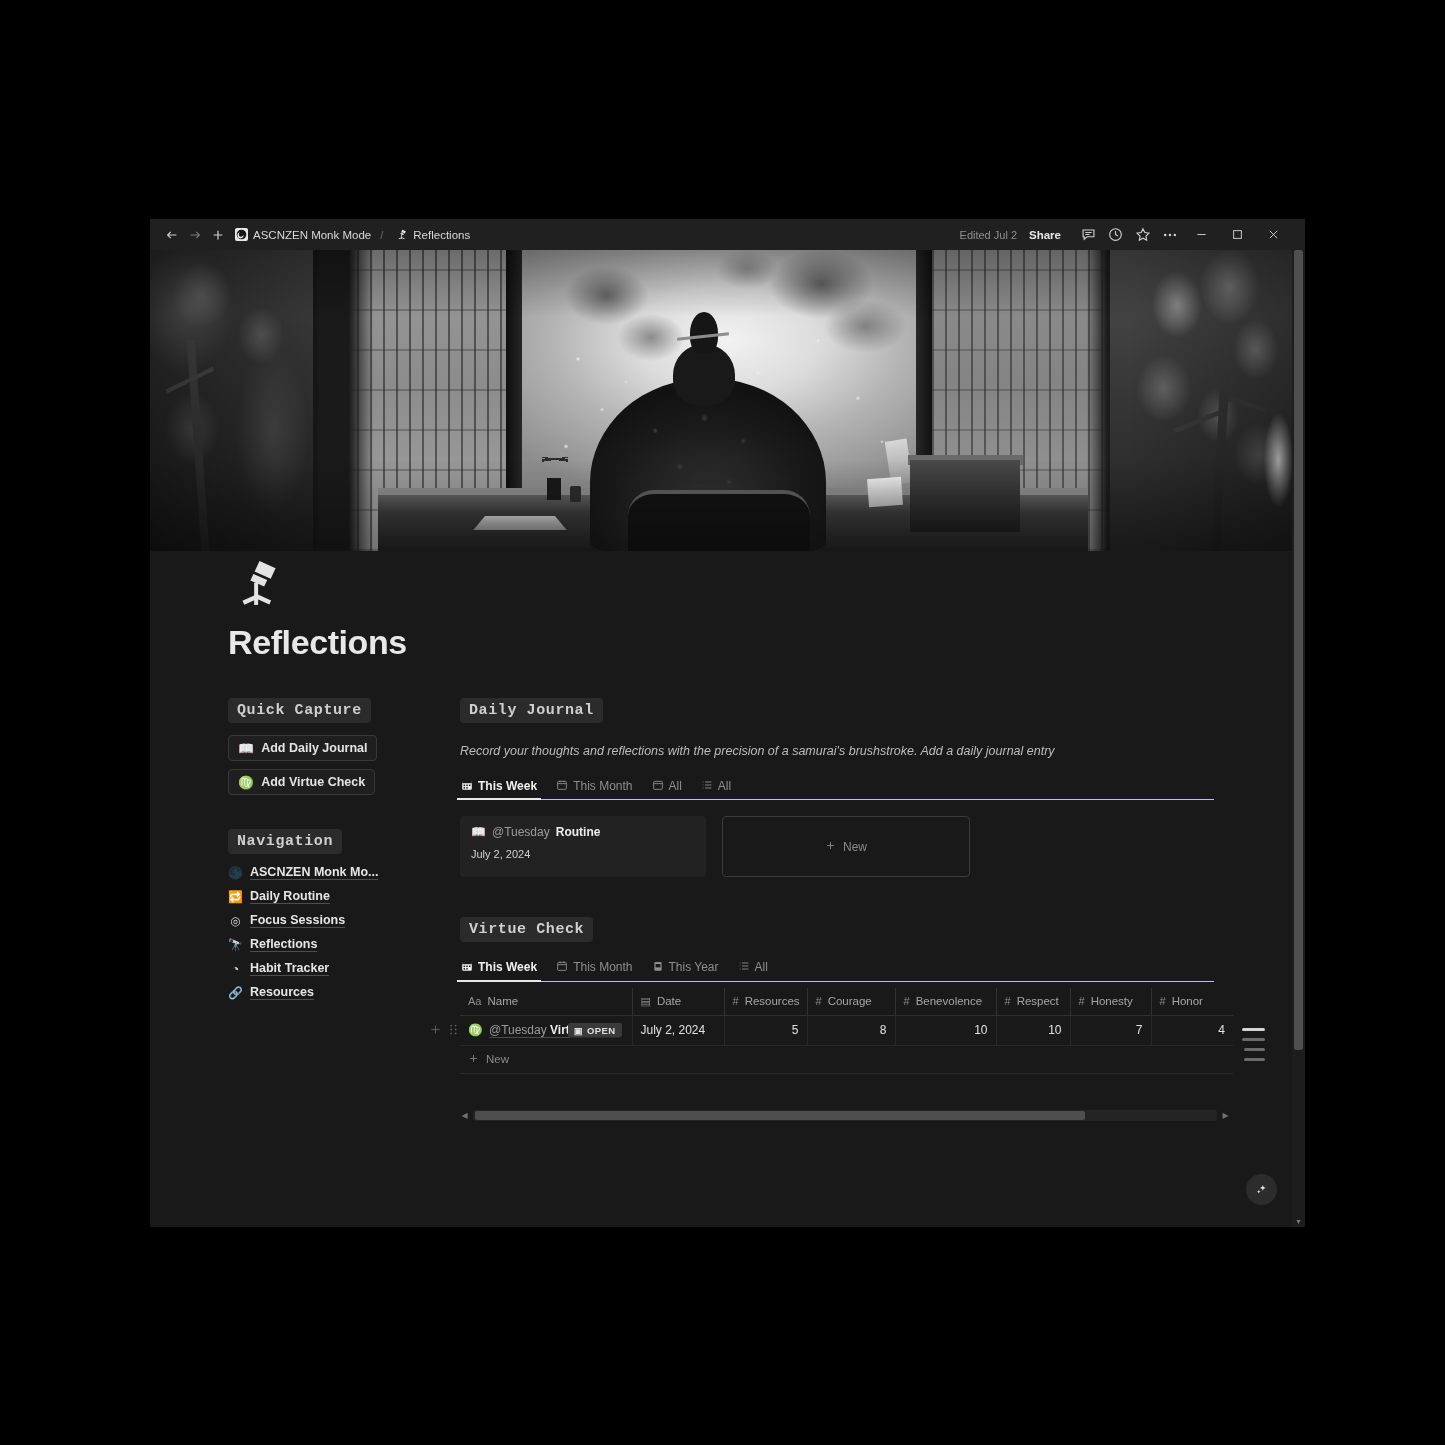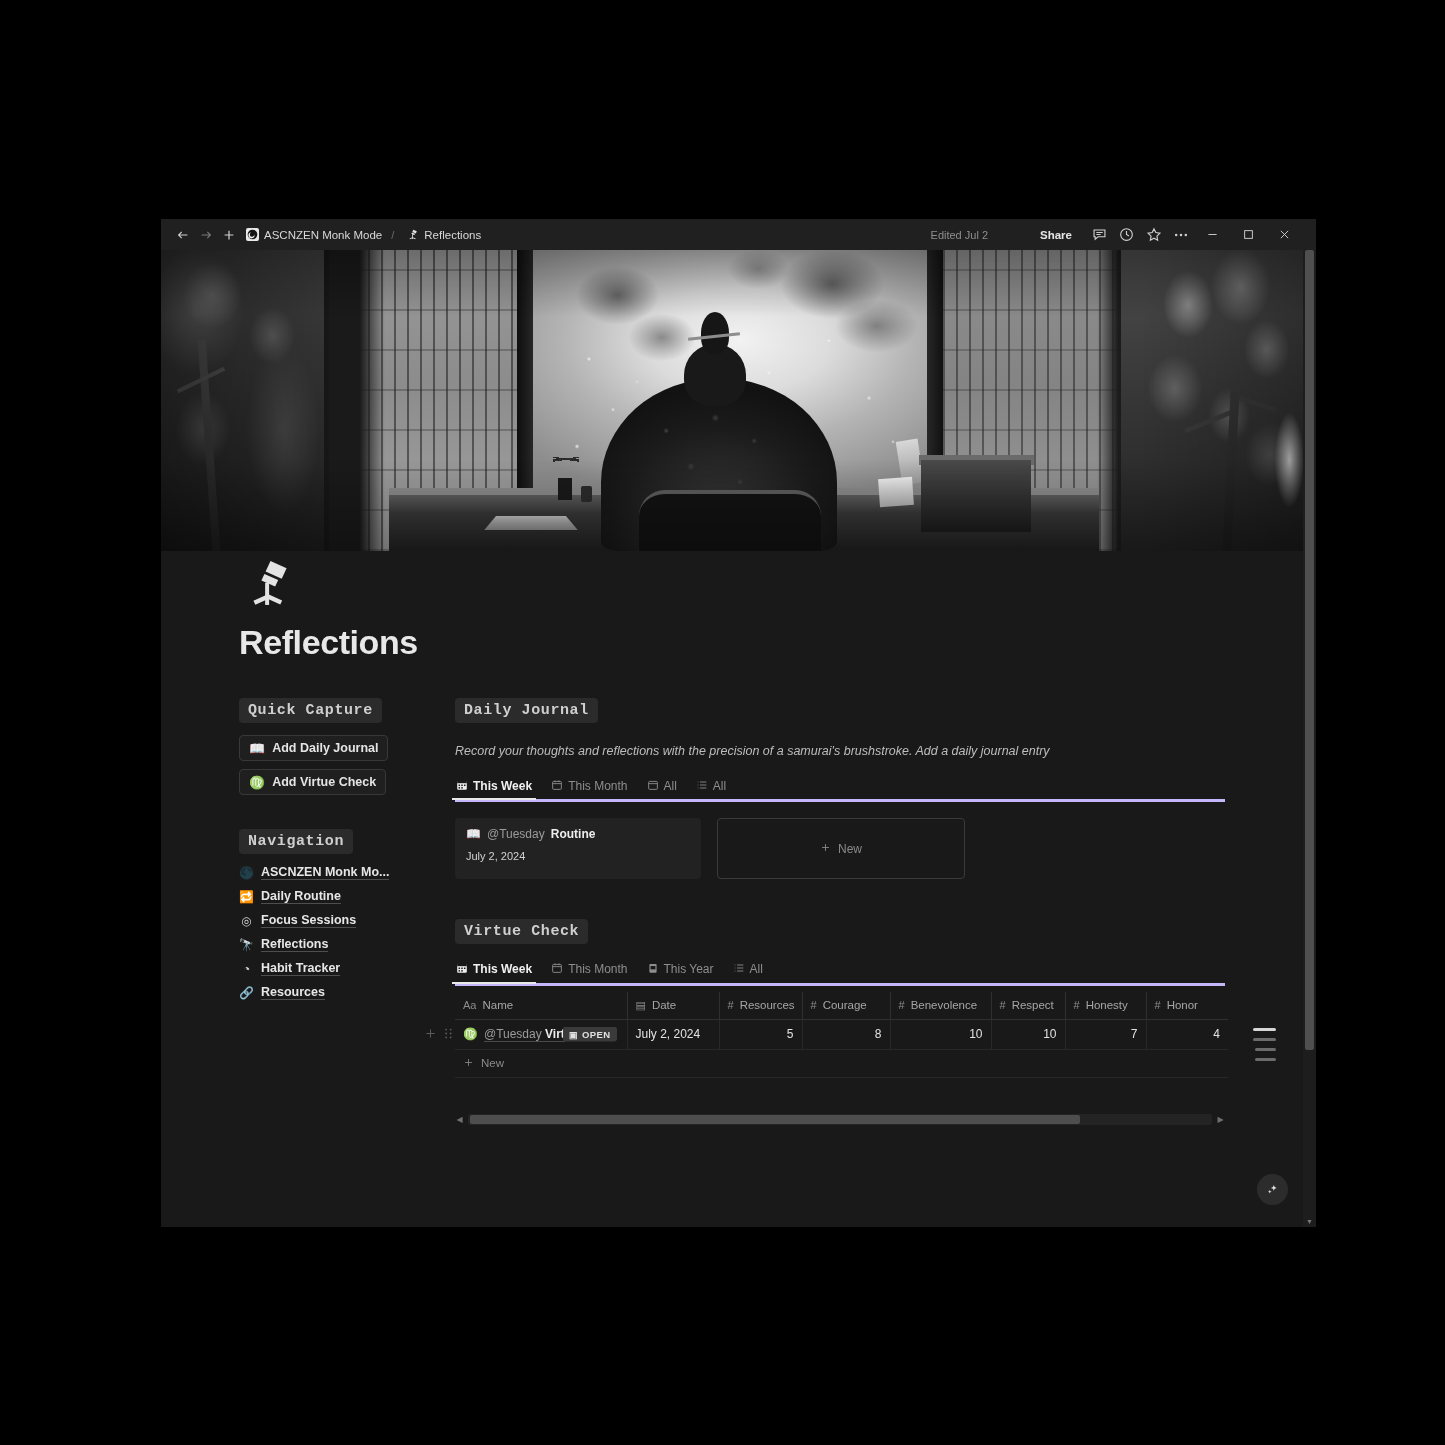--- a/index.html
+++ b/index.html
@@ -5,21 +5,21 @@
   * { box-sizing: border-box; margin: 0; padding: 0; }
   html, body {
     width: 1445px; height: 1445px;
     background: #000; overflow: hidden;
     font-family: "Liberation Sans", sans-serif;
   }
 
   
   .window {
     position: absolute;
-    left: 161px; top: 219px;
+    left: 150px; top: 219px;
     width: 1155px; height: 1008px;
     background: #3b82f6;
     overflow: hidden;
   }
 
   
   .titlebar {
     height: 31px; width: 100%;
     background: #202020;
     display: flex; align-items: center;
@@ -42,21 +42,21 @@
   }
   .crumb-ico.badge { background: #e9e9e9; color: #111; font-size: 9px; }
   .crumb-txt { font-size: 11.5px; color: #d8d8d8; white-space: nowrap; }
   .sep { color: #6b6b6b; margin: 0 6px; font-size: 11px; }
 
   .tb-right {
     margin-left: auto; display: flex; align-items: center;
     height: 100%; padding-right: 14px;
   }
   .edited { color: #8f8f8f; font-size: 11px; margin-right: 12px; }
-  .share { color: #e6e6e6; font-size: 11.5px; font-weight: 600; margin-right: 14px; margin-left: 40px; }
+  .share { color: #e6e6e6; font-size: 11.5px; font-weight: 600; margin-right: 14px; }
   .tbicon {
     width: 27px; height: 27px;
     display: flex; align-items: center; justify-content: center;
     color: #d0d0d0; border-radius: 3px;
   }
   .wctl {
     width: 36px; height: 31px;
     display: flex; align-items: center; justify-content: center;
     color: #d5d5d5; font-size: 12px;
   }
@@ -317,21 +317,21 @@
     align-items: flex-end;
   }
   .toc i { display:block; height: 3px; border-radius: 2px; background: #6b6b6b; }
   .toc i.a { width: 23px; background: #d6d6d6; }
   .toc i.b { width: 23px; }
   .toc i.c { width: 21px; }
   .toc i.d { width: 21px; }
 
   .columns {
     display: flex;
-    gap: 38px;
+    gap: 54px;
     margin-top: 36px;
   }
   .col-left { width: 178px; flex: none; }
   .col-right { flex: 1; min-width: 0; }
 
   
   .chip {
     display: inline-block;
     background: #2b2b2b;
     color: #cfcfcf;
@@ -374,21 +374,21 @@
 
   .desc {
     margin-top: 20px;
     font-size: 12.5px; font-style: italic; color: #bdbdbd;
     line-height: 1.4;
   }
 
   .tabs {
     display: flex; align-items: flex-end; gap: 17px;
     margin-top: 14px;
-    border-bottom: 3px solid #c4b5fd;
+    border-bottom: 1px solid #c4b5fd;
   }
   .tab {
     display:flex; align-items:center; gap: 5px;
     padding: 4px 1px 6px;
     font-size: 12px; color: #8e8e8e;
     position: relative;
   }
   .tab.active { color: #f0f0f0; font-weight: 700; }
   .tab.active::after {
     content:''; position:absolute; left:-3px; right:-3px; bottom:-1px;

